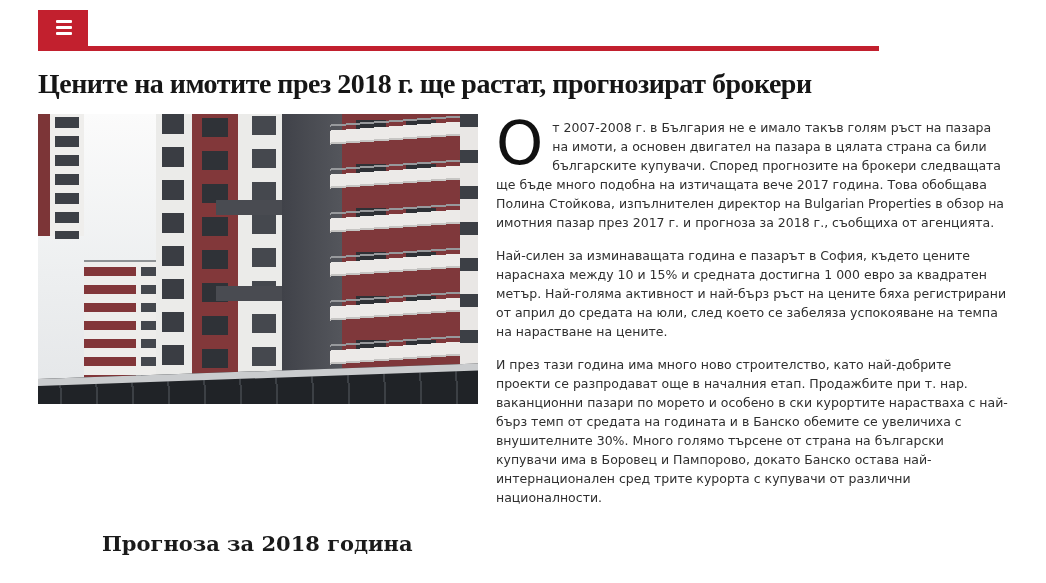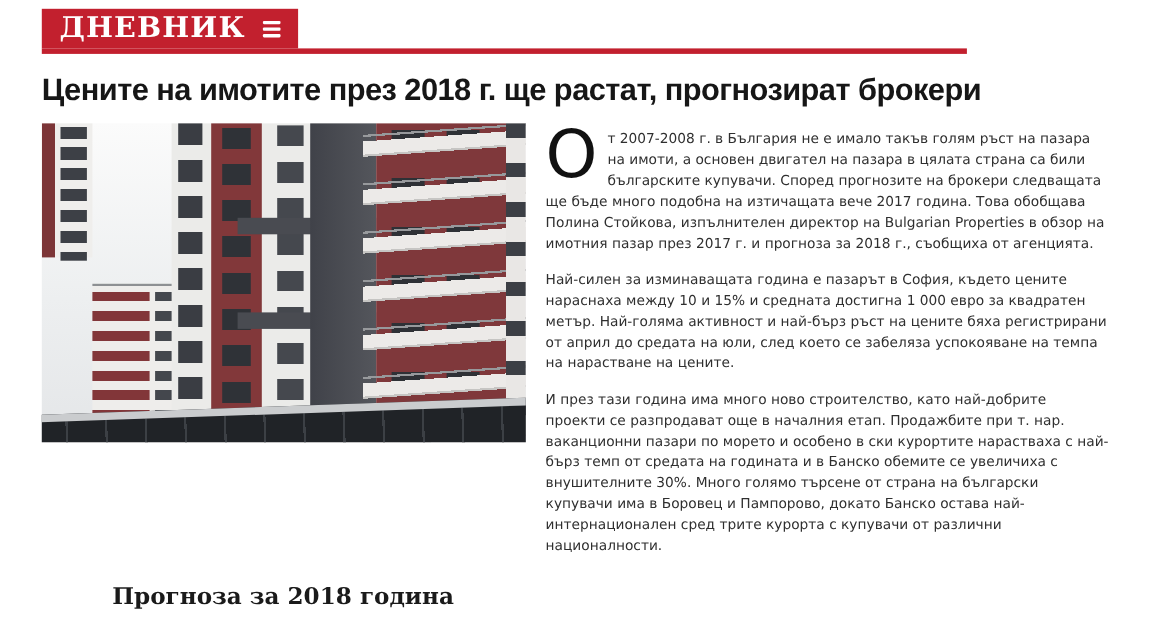--- a/index.html
+++ b/index.html
@@ -10,21 +10,21 @@
   .masthead{padding-top:8px;}
   .logo-box{display:inline-flex;align-items:center;gap:14px;background:#c2202e;
             height:36px;padding:0 14px 0 16px;cursor:pointer;}
   .logo-text{font-family:"DejaVu Serif","Liberation Serif",serif;font-weight:bold;
              color:#ffffff;font-size:26px;letter-spacing:1px;line-height:36px;}
   .menu-icon{display:flex;flex-direction:column;gap:3px;padding:4px 2px;cursor:pointer;}
   .menu-icon .bar{width:16px;height:3px;background:#ffffff;border-radius:1px;}
   .brand-rule{width:841px;height:5px;background:#c2202e;}
 
   
-  h1.article-title{font-family:Liberation Sans, sans-serif;font-weight:bold;
+  h1.article-title{font-family:Liberation Serif, serif;font-weight:bold;
      font-size:28px;line-height:1.25;color:#161616;margin:15px 0 13px 0;letter-spacing:-0.5px;}
 
   
   .top-section{display:flex;gap:18px;align-items:flex-start;}
   .photo{position:relative;width:440px;height:290px;margin:0;flex:0 0 auto;overflow:hidden;
          background:linear-gradient(180deg,#fbfbfb 0%,#edeff0 55%,#e4e6e8 100%);}
   .photo *{position:absolute;}
   
   .bl-a{left:0;top:152;width:46px;height:122px;background:#efeeec;}
   .bl-a-red{left:0;top:0;width:12px;height:100%;background:#7c3537;}
@@ -75,21 +75,20 @@
   h2.section-heading{font-family:"DejaVu Serif","Liberation Serif",serif;font-weight:bold;
      font-size:21px;color:#1a1a1a;margin:10px 0 9px 64px;}
 </style>
 </head>
 <body>
 
 <div class="container">
 
   <header class="masthead">
     <div class="logo-box">
-      <span class="logo-text">ДНЕВНИК</span>
       <span class="menu-icon">
         <span class="bar"></span>
         <span class="bar"></span>
         <span class="bar"></span>
       </span>
     </div>
     <div class="brand-rule"></div>
   </header>
 
   <h1 class="article-title">Цените на имотите през 2018 г. ще растат, прогнозират брокери</h1>

